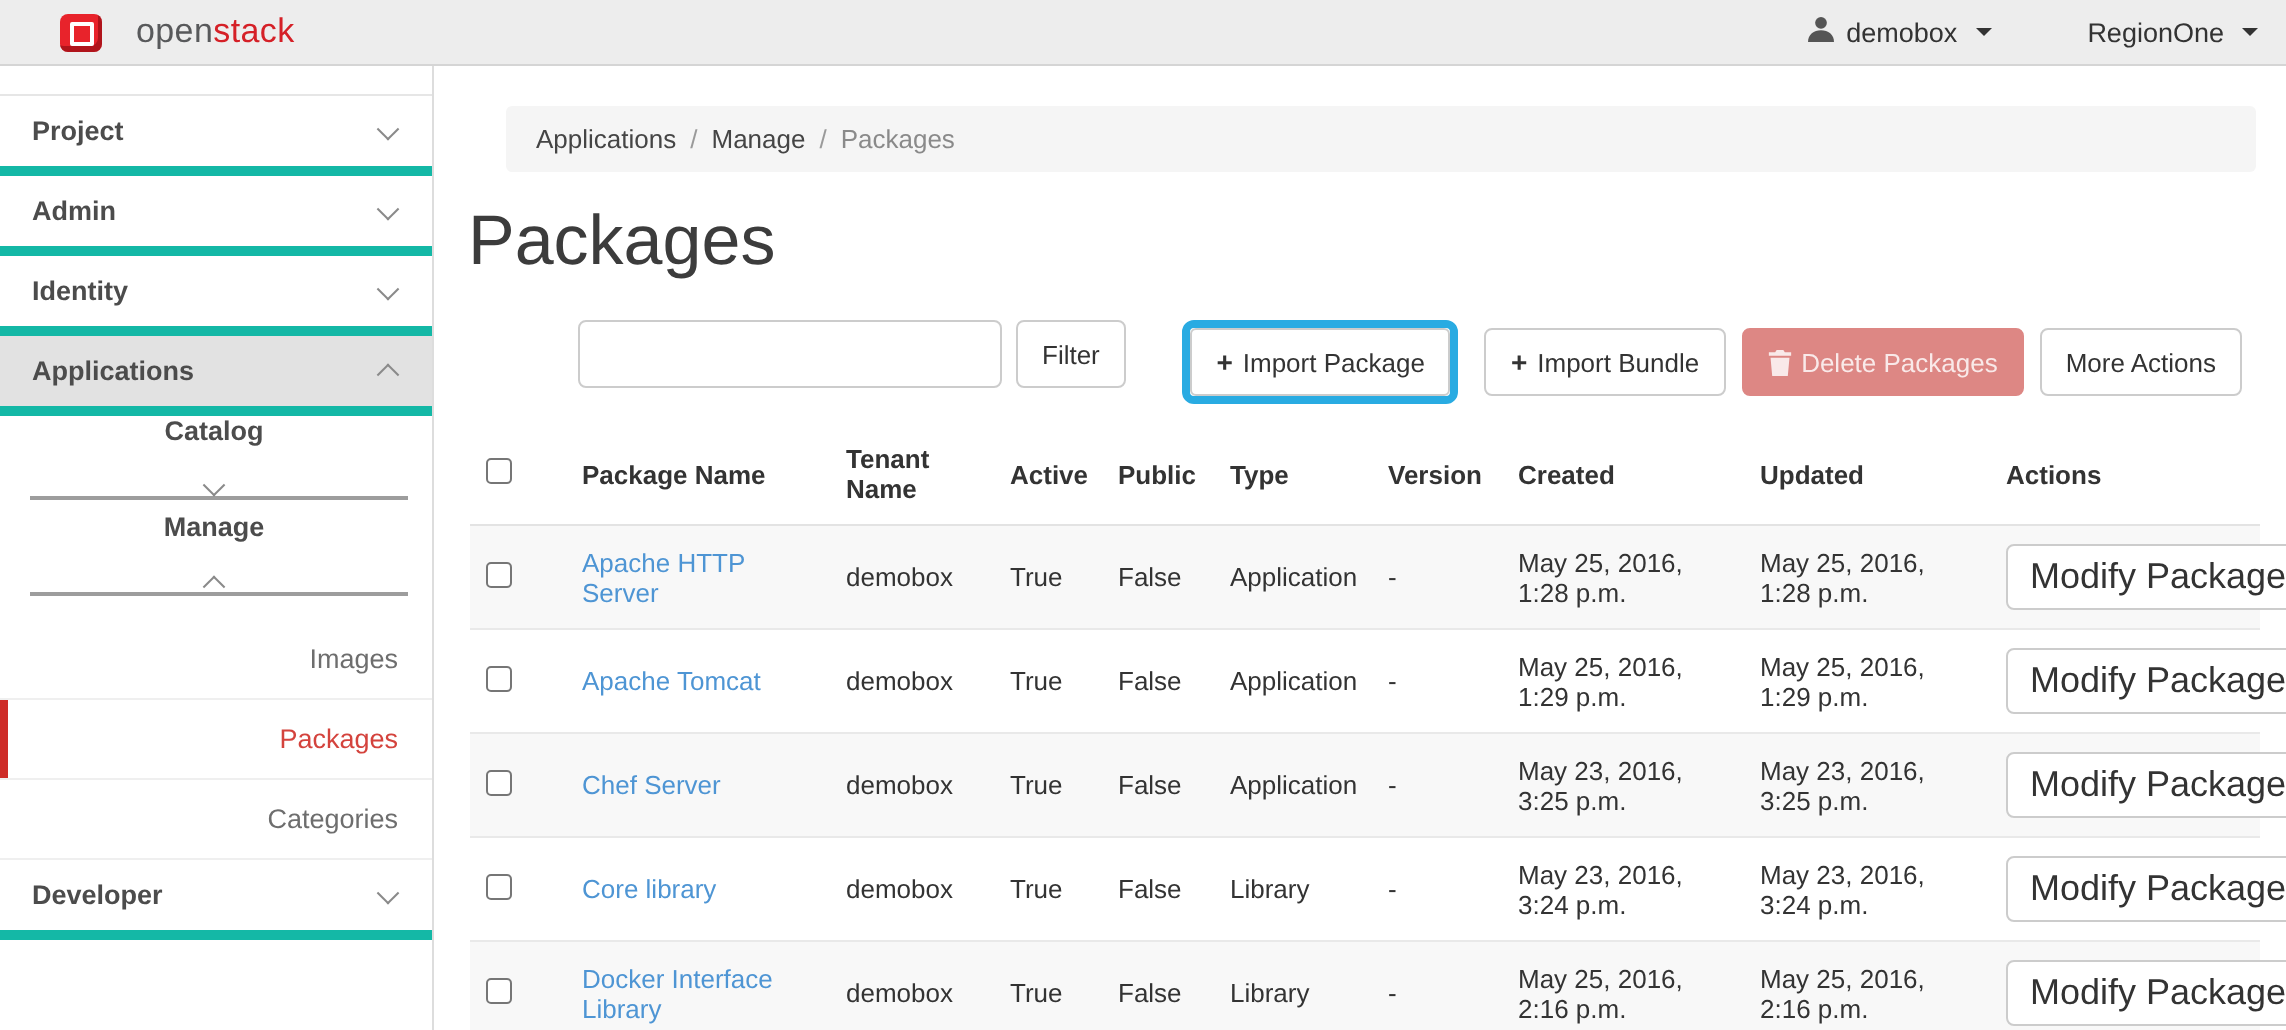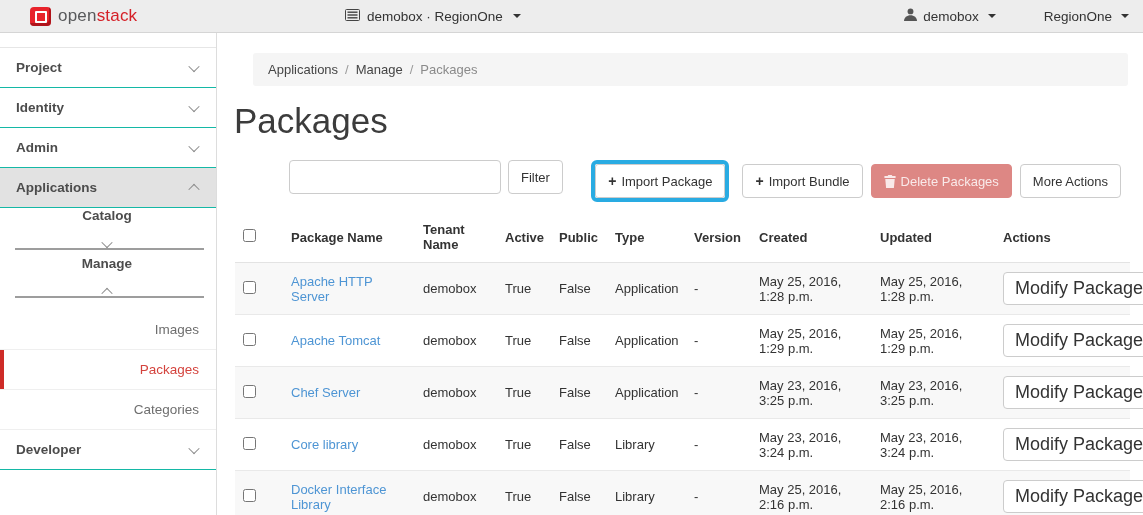--- a/index.html
+++ b/index.html
@@ -1,41 +1,41 @@
 <!DOCTYPE html>
 <html><head>
 <meta charset="utf-8">
 <style>
   * { box-sizing: border-box; margin: 0; padding: 0; }
   html,body { width:1143px; height:515px; overflow:hidden; background:#fff;
     font-family:"Liberation Sans", sans-serif; color:#333; font-size:13px; }
 
   
   .navbar { position:relative; height:33px; background:#ededed; border-bottom:1px solid #d5d5d5; }
-  .brand { position:absolute; left:30px; top:0; height:32px; display:flex; align-items:center; gap:7px; }
+  .brand { position:absolute; left:30px; top:0; height:32px; display:flex; align-items:center; gap:17px; }
   .logo-cube { width:21px; height:19px; background:#e8232b; border-radius:4px; position:relative;
     box-shadow: inset -2px -3px 0 rgba(130,10,14,.55); }
   .logo-cube::after { content:''; position:absolute; left:5px; top:4px; width:8px; height:8px;
     border:2px solid #fff; border-radius:1px; }
   .brand-text { font-size:17px; letter-spacing:.2px; }
   .brand-open { color:#58595b; } .brand-stack { color:#d52027; }
   .ctx-switcher { position:absolute; left:345px; top:0; height:32px; display:flex; align-items:center;
     gap:7px; font-size:13.5px; color:#333; cursor:pointer; }
   .nav-right { position:absolute; right:14px; top:0; height:32px; display:flex; align-items:center; gap:48px; }
   .nav-menu { display:flex; align-items:center; gap:6px; font-size:13.5px; cursor:pointer; }
   .caret { display:inline-block; width:0; height:0; border-left:4px solid transparent;
     border-right:4px solid transparent; border-top:4px solid #333; margin-left:3px; }
 
   
   .sidebar { position:absolute; left:0; top:33px; width:217px; height:482px; background:#fff;
     border-right:1px solid #ddd; }
   .side-spacer { height:15px; border-bottom:1px solid #e6e6e6; }
   .side-item { height:40px; display:flex; align-items:center; justify-content:space-between;
     padding:0 18px 0 16px; font-weight:bold; font-size:13.5px; color:#4c4c4c;
-    border-bottom:1px solid #14b8a6; cursor:pointer; }
+    border-bottom:5px solid #14b8a6; cursor:pointer; }
   .side-item.no-border { border-bottom:none;flex-direction:column; }
   .side-item.active-section { background:#e2e2e2; }
   .group-line { height:2px; background:#9d9d9d; margin:0 12px 0 15px; }
   .side-item.manage { margin-top:6px; }
   .side-sub { height:40px; display:flex; align-items:center; justify-content:flex-end;
     padding-right:17px; font-size:13.5px; color:#6e6e6e; border-bottom:1px solid #efefef;
     cursor:pointer; position:relative; }
   .side-sub.first { margin-top:12px; }
   .side-sub.active-red { color:#d4433d; border-bottom:1px solid #efefef; }
   .side-sub.active-red::before { content:''; position:absolute; left:0; top:0; bottom:0; width:4px;
@@ -93,32 +93,20 @@
   input[type="checkbox"] { width:13px; height:13px; cursor:pointer; }
 </style>
 </head>
 <body>
 
 <header class="navbar">
   <div class="brand">
     <span class="logo-cube"></span>
     <span class="brand-text"><span class="brand-open">open</span><span class="brand-stack">stack</span></span>
   </div>
-  <div class="ctx-switcher">
-    <span>
-      <svg width="15" height="12" viewBox="0 0 15 12">
-          <rect x="0.5" y="0.5" width="14" height="11" rx="1" fill="none" stroke="#444"></rect>
-          <rect x="2.5" y="2.5" width="10" height="1.4" fill="#444"></rect>
-          <rect x="2.5" y="5.3" width="10" height="1.4" fill="#444"></rect>
-          <rect x="2.5" y="8.1" width="10" height="1.4" fill="#444"></rect>
-        </svg>
-    </span>
-    <span>demobox · RegionOne</span>
-    <span class="caret"></span>
-  </div>
   <div class="nav-right">
     <div class="nav-menu">
       <span>
         <svg width="13" height="13" viewBox="0 0 16 16" fill="#555">
             <circle cx="8" cy="4.2" r="3.6"></circle>
             <path d="M0 16c0-4.5 3.6-7.2 8-7.2s8 2.7 8 7.2z"></path>
           </svg>
       </span>
       <span>demobox</span>
       <span class="caret"></span>
@@ -131,25 +119,25 @@
 </header>
 
 <nav class="sidebar">
   <div class="side-spacer"></div>
 
   <div class="side-item">
     <span>Project</span>
     <span class="chev down"></span>
   </div>
   <div class="side-item">
+    <span>Admin</span>
+    <span class="chev down"></span>
+  </div>
+  <div class="side-item">
     <span>Identity</span>
-    <span class="chev down"></span>
-  </div>
-  <div class="side-item">
-    <span>Admin</span>
     <span class="chev down"></span>
   </div>
   <div class="side-item active-section">
     <span>Applications</span>
     <span class="chev up"></span>
   </div>
 
   <div class="side-item no-border">
     <span>Catalog</span>
     <span class="chev down"></span>

